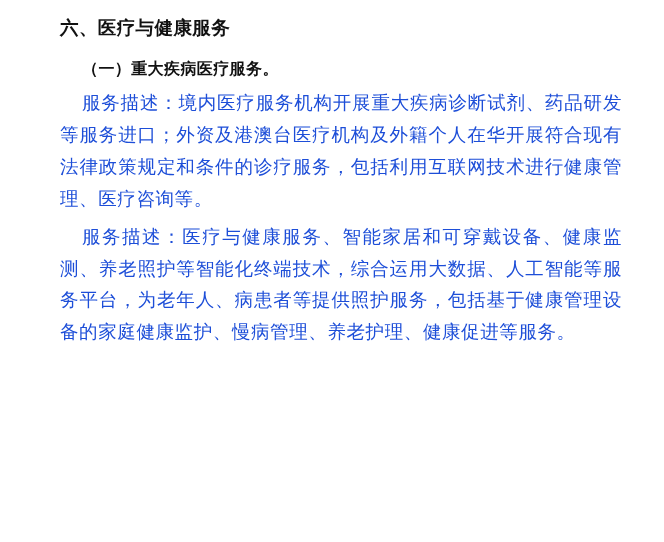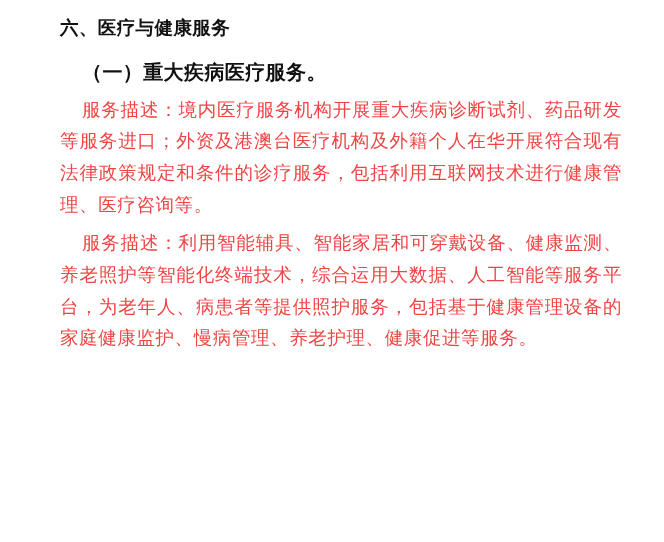--- a/index.html
+++ b/index.html
@@ -26,49 +26,49 @@
     font-weight: bold;
     font-size: 18.5px;
     line-height: 1.55;
     letter-spacing: 0.4px;
     margin: 6px 0 2px 0;
     color: #111111;
   }
   .subheading {
     font-family: "DejaVu Sans", sans-serif;
     font-weight: bold;
-    font-size: 20px;
+    font-size: 16px;
     line-height: 1.55;
     letter-spacing: 0.4px;
     margin: 14px 0 2px 0;
     text-indent: 22px;
     color: #111111;
   }
   .para {
     font-family: "DejaVu Serif", serif;
     font-size: 18.5px;
     line-height: 1.72;
     letter-spacing: 0.6px;
     text-indent: 22px;
     margin: 6px 8px 0 0;
     text-align: justify;
     text-justify: inter-ideograph;
-    color: #ef4444;
+    color: #1d4ed8;
   }
   .para:last-child {
     margin-bottom: 0;
   }
 </style>
 </head>
 <body>
 
 <div class="page">
 
   <div class="heading">六、医疗与健康服务</div>
 
   <div class="subheading">（一）重大疾病医疗服务。</div>
 
   <div class="para">服务描述：境内医疗服务机构开展重大疾病诊断试剂、药品研发等服务进口；外资及港澳台医疗机构及外籍个人在华开展符合现有法律政策规定和条件的诊疗服务，包括利用互联网技术进行健康管理、医疗咨询等。</div>
 
 
-  <div class="para">服务描述：利用智能辅具、智能家居和可穿戴设备、健康监测、养老照护等智能化终端技术，综合运用大数据、人工智能等服务平台，为老年人、病患者等提供照护服务，包括基于健康管理设备的家庭健康监护、慢病管理、养老护理、健康促进等服务。</div>
+  <div class="para">服务描述：医疗与健康服务、智能家居和可穿戴设备、健康监测、养老照护等智能化终端技术，综合运用大数据、人工智能等服务平台，为老年人、病患者等提供照护服务，包括基于健康管理设备的家庭健康监护、慢病管理、养老护理、健康促进等服务。</div>
 
 </div>
 
 </body></html>

